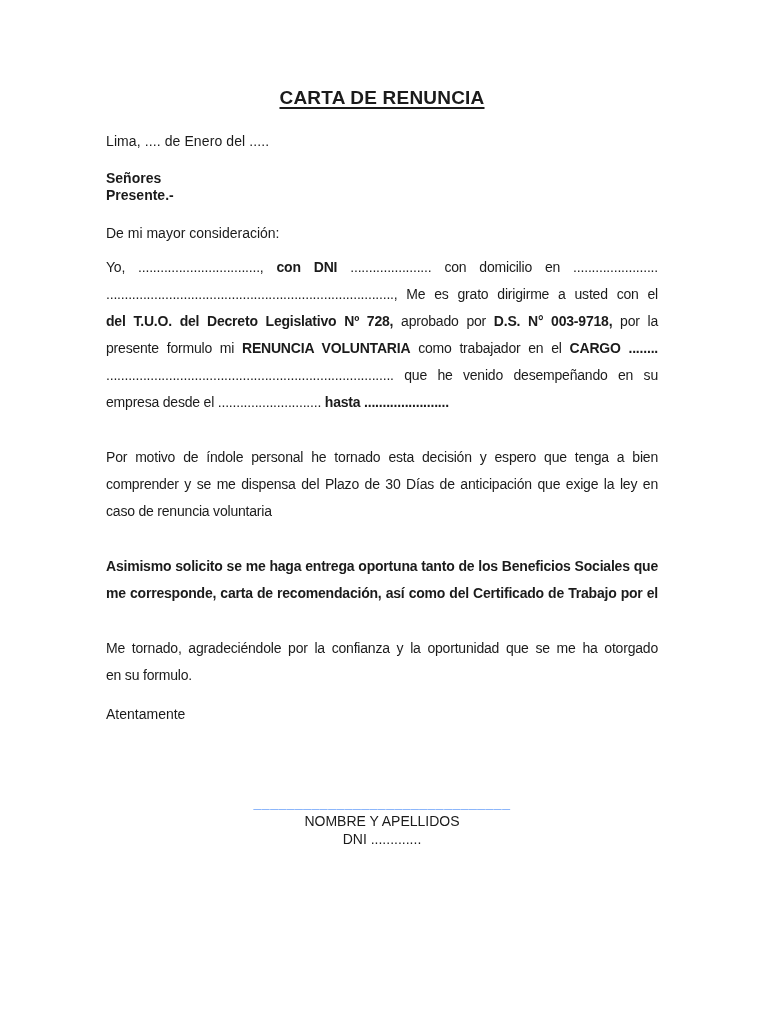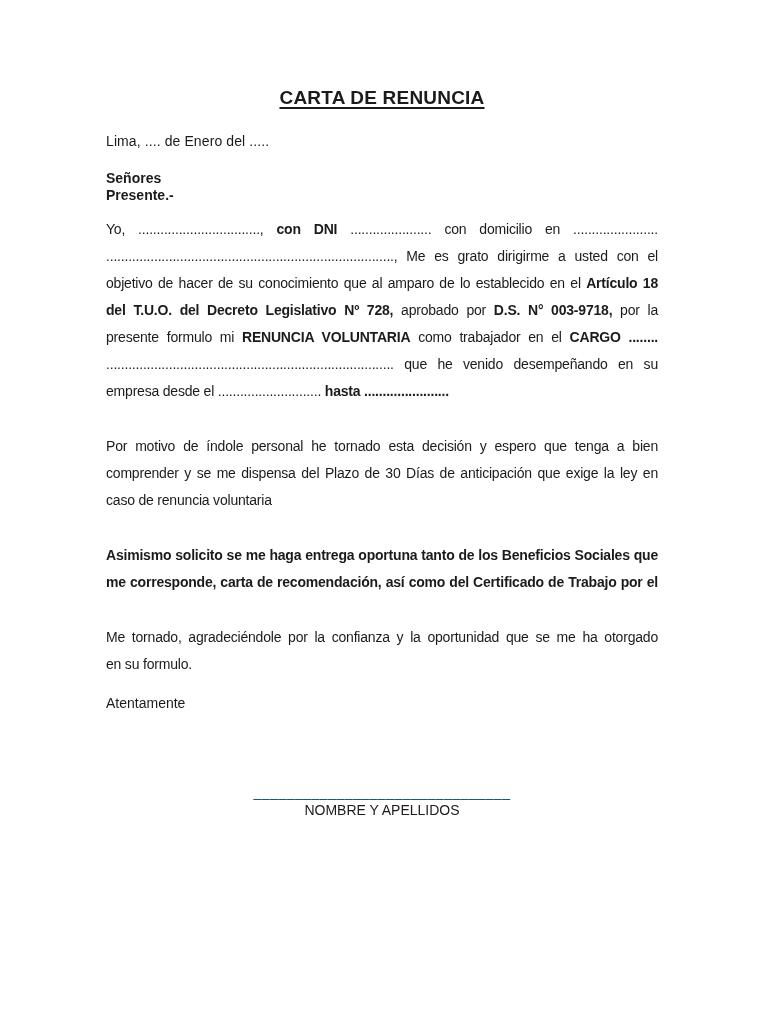--- a/index.html
+++ b/index.html
@@ -34,41 +34,41 @@
   }
   .recipient { margin-top: 20px; font-weight: 700; line-height: 17px; }
   .salutation { margin-top: 20px; line-height: 18px; }
   .paragraphs .para { margin-top: 28px; }
   .paragraphs .para:first-child { margin-top: 12px; }
   .line { line-height: 27px; letter-spacing: -0.2px; }
   .j { text-align: justify; text-align-last: justify; }
   .b { font-weight: 700; }
   .closing { margin-top: 12px; line-height: 27px; }
   .signature { margin-top: 66px; text-align: center; line-height: 18px; }
-  .sig-line { color: #0c4a6e; letter-spacing: 0.5px; }
+  .sig-line { color: #3b82f6; letter-spacing: 0.5px; font-weight: bold; }
 </style>
 </head>
 <body>
 
 <div class="page">
   <h1 class="title">CARTA DE RENUNCIA</h1>
 
   <div class="date">Lima, .... de Enero del .....</div>
 
   <div class="recipient">
     <div>Señores</div>
     <div>Presente.-</div>
   </div>
 
+  <div class="salutation">De mi mayor consideración:</div>
 
   <div class="paragraphs">
       <div class="para">
         <div class="line j"><span>Yo, ................................., </span><span class="b">con DNI</span><span> ...................... con domicilio en .......................</span></div>
         <div class="line j"><span>.............................................................................., Me es grato dirigirme a usted con el</span></div>
-        <div class="line j"><span>objetivo de hacer de su conocimiento que al amparo de lo establecido en el </span><span class="b">Artículo 18</span></div>
         <div class="line j"><span class="b">del T.U.O. del Decreto Legislativo Nº 728,</span><span> aprobado por </span><span class="b">D.S. N° 003-9718,</span><span> por la</span></div>
         <div class="line j"><span>presente formulo mi </span><span class="b">RENUNCIA VOLUNTARIA</span><span> como trabajador en el </span><span class="b">CARGO ........</span></div>
         <div class="line j"><span>.............................................................................. que he venido desempeñando en su</span></div>
         <div class="line"><span>empresa desde el ............................ </span><span class="b">hasta .......................</span></div>
       </div>
       <div class="para">
         <div class="line j"><span>Por motivo de índole personal he tornado esta decisión y espero que tenga a bien</span></div>
         <div class="line j"><span>comprender y se me dispensa del Plazo de 30 Días de anticipación que exige la ley en</span></div>
         <div class="line"><span>caso de renuncia voluntaria</span></div>
       </div>
@@ -80,14 +80,15 @@
         <div class="line j"><span>Me tornado, agradeciéndole por la confianza y la oportunidad que se me ha otorgado</span></div>
         <div class="line"><span>en su formulo.</span></div>
       </div>
     </div>
 
   <div class="closing">Atentamente</div>
 
   <div class="signature">
     <div class="sig-line">_______________________________</div>
     <div>NOMBRE Y APELLIDOS</div>
+    <div>DNI .............</div>
   </div>
 </div>
 
 </body></html>

